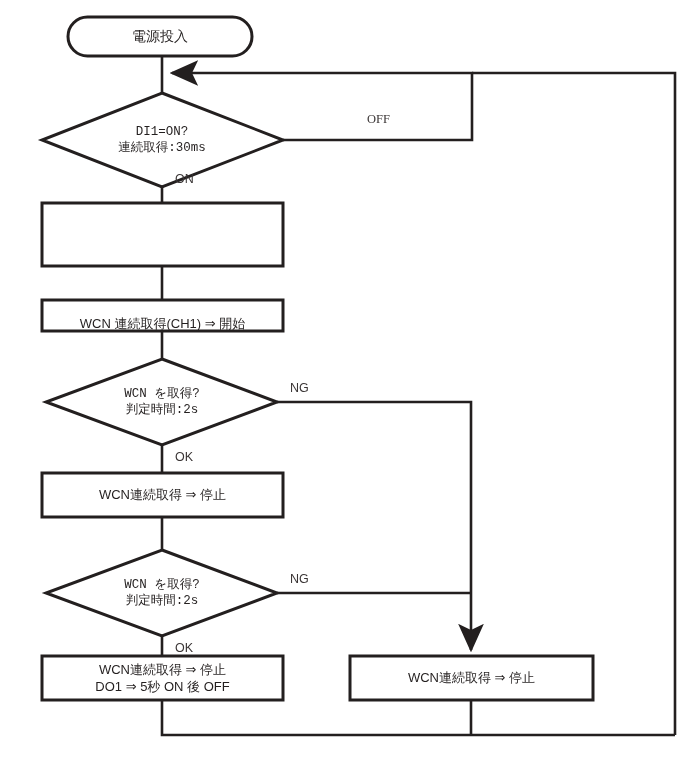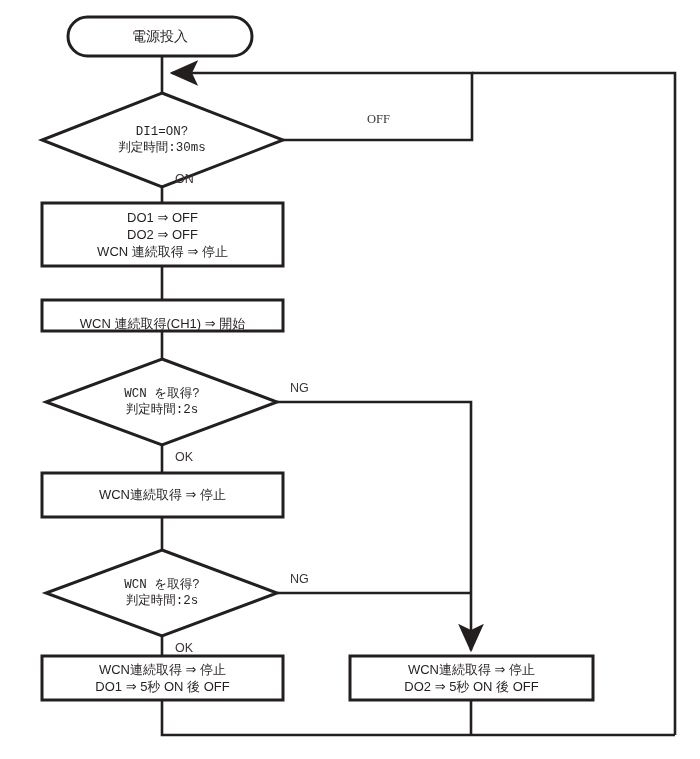--- a/index.html
+++ b/index.html
@@ -111,28 +111,23 @@
 
     </g>
   </svg>
 
   <div class="node-text t-start" style="left:68px; top:17px; width:184px; height:39px;">
     <span>電源投入</span>
   </div>
 
   <div class="node-text t-dec" style="left:62px; top:112px; width:200px; height:56px;">
     <span>DI1=ON?</span>
-    <span>判定時間:30ms</span>
+    <span>連続取得:30ms</span>
   </div>
 
-  <div class="node-text t-box" style="left:42px; top:203px; width:241px; height:63px;">
-    <span>DO1 ⇒ OFF</span>
-    <span>DO2 ⇒ OFF</span>
-    <span>WCN 連続取得 ⇒ 停止</span>
-  </div>
 
   <div class="node-text t-box" style="left:42px; top:300px; width:241px; height:31px;margin-top:8px;">
     <span>WCN 連続取得(CH1) ⇒ 開始</span>
   </div>
 
   <div class="node-text t-dec" style="left:62px; top:375px; width:200px; height:54px;">
     <span>WCN を取得?</span>
     <span>判定時間:2s</span>
   </div>
 
@@ -145,21 +140,20 @@
     <span>判定時間:2s</span>
   </div>
 
   <div class="node-text t-box" style="left:42px; top:656px; width:241px; height:44px;">
     <span>WCN連続取得 ⇒ 停止</span>
     <span>DO1 ⇒ 5秒 ON 後 OFF</span>
   </div>
 
   <div class="node-text t-box" style="left:350px; top:656px; width:243px; height:44px;">
     <span>WCN連続取得 ⇒ 停止</span>
-    <span>DO2 ⇒ 5秒 ON 後 OFF</span>
   </div>
 
   <div class="edge-label" style="left:367px; top:112px;font-family:Liberation Serif, serif;">OFF</div>
 
   <div class="edge-label" style="left:175px; top:172px;">ON</div>
 
   <div class="edge-label" style="left:290px; top:381px;">NG</div>
 
   <div class="edge-label" style="left:175px; top:450px;">OK</div>
 

